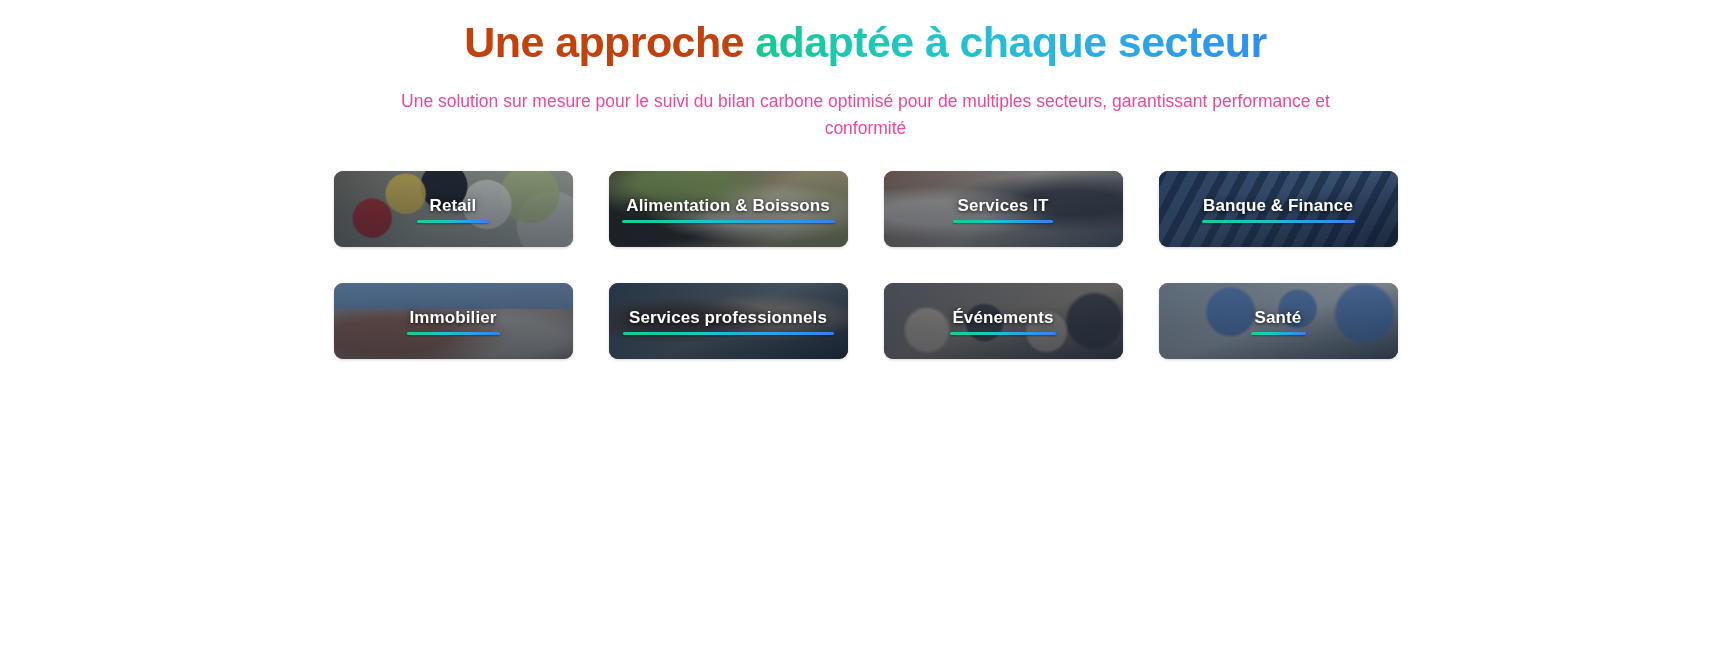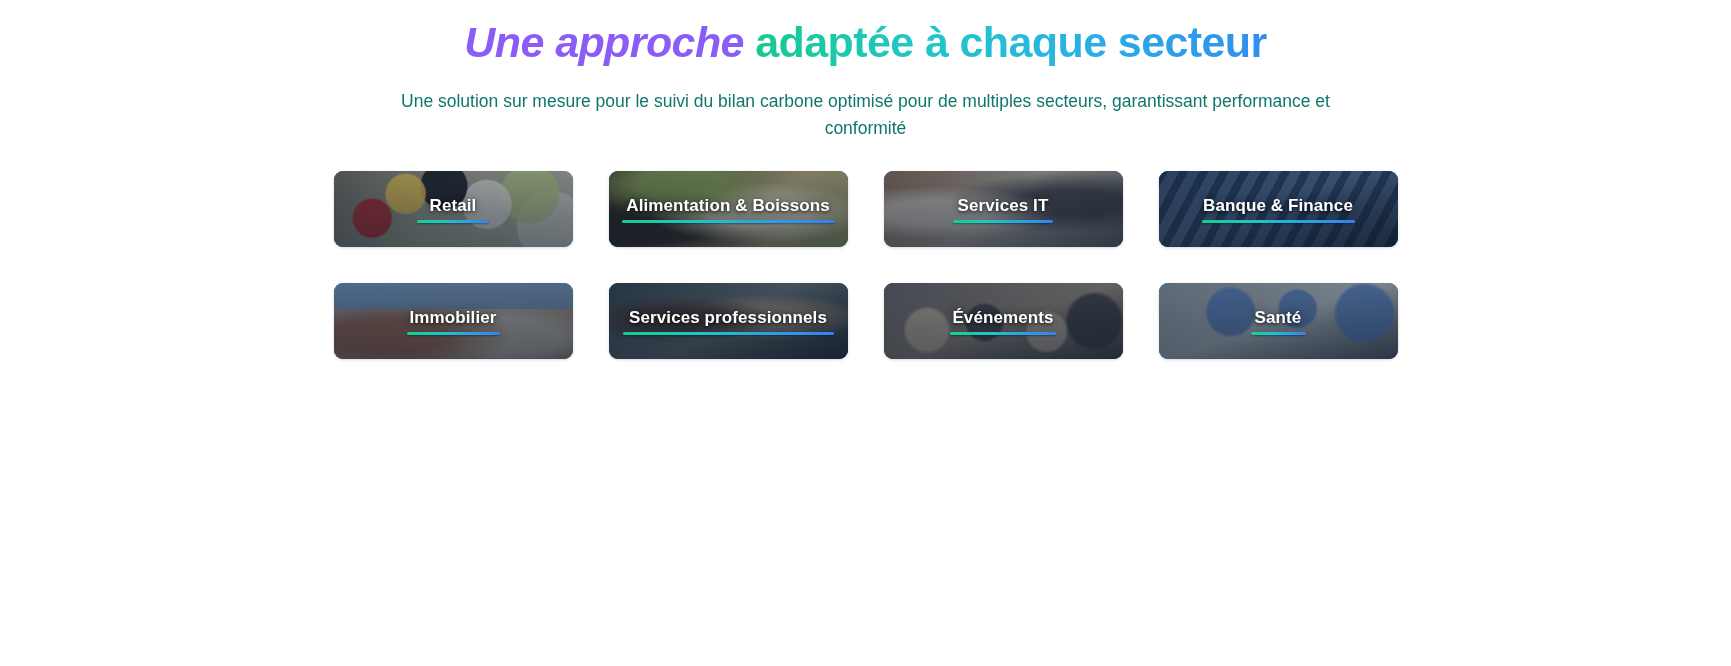--- a/index.html
+++ b/index.html
@@ -34,58 +34,57 @@
   .section-title {
     font-size: 43px;
     line-height: 56px;
     font-weight: 700;
     letter-spacing: -0.6px;
     margin: 0;
     color: #1d2b45;
     white-space: nowrap;
   }
   .title-part-dark {
-    color: #8b5cf6;
-    font-style: italic;
+    color: #c2410c;
   }
   .title-part-gradient {
     background-image: linear-gradient(90deg, #17c98f 0%, #20c7c7 32%, #28b6df 58%, #2f8ef0 100%);
     -webkit-background-clip: text;
     background-clip: text;
     color: transparent;
     -webkit-text-fill-color: transparent;
   }
 
   .section-subtitle {
     margin: 18px auto 0;
     width: 1000px;
     font-size: 17.5px;
     line-height: 27px;
-    color: #0f766e;
+    color: #ec4899;
     font-weight: 400;
   }
 
   
   .sectors-grid {
     width: 1065px;
     margin: 29px auto 0;
     display: grid;
     grid-template-columns: repeat(4, 239px);
     column-gap: 36px;
     row-gap: 36px;
     justify-content: center;
   }
 
   .sector-card {
     position: relative;
     height: 76px;
     border-radius: 9px;
     overflow: hidden;
     cursor: pointer;
-    background-color: #0369a1;
+    background-color: #ef4444;
     box-shadow: 0 1px 3px rgba(15, 25, 40, 0.18);
     isolation: isolate;
   }
 
   .card-photo {
     position: absolute;
     inset: 0;
     z-index: 0;
     background-repeat: no-repeat;
     background-size: cover;

